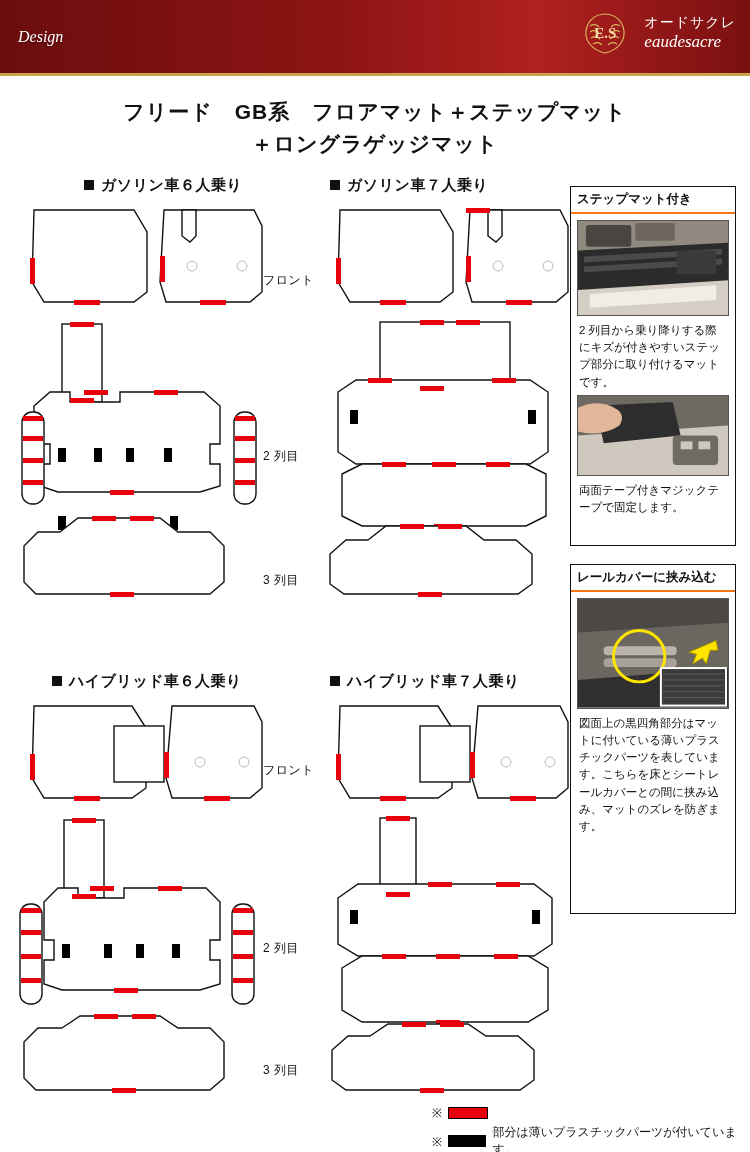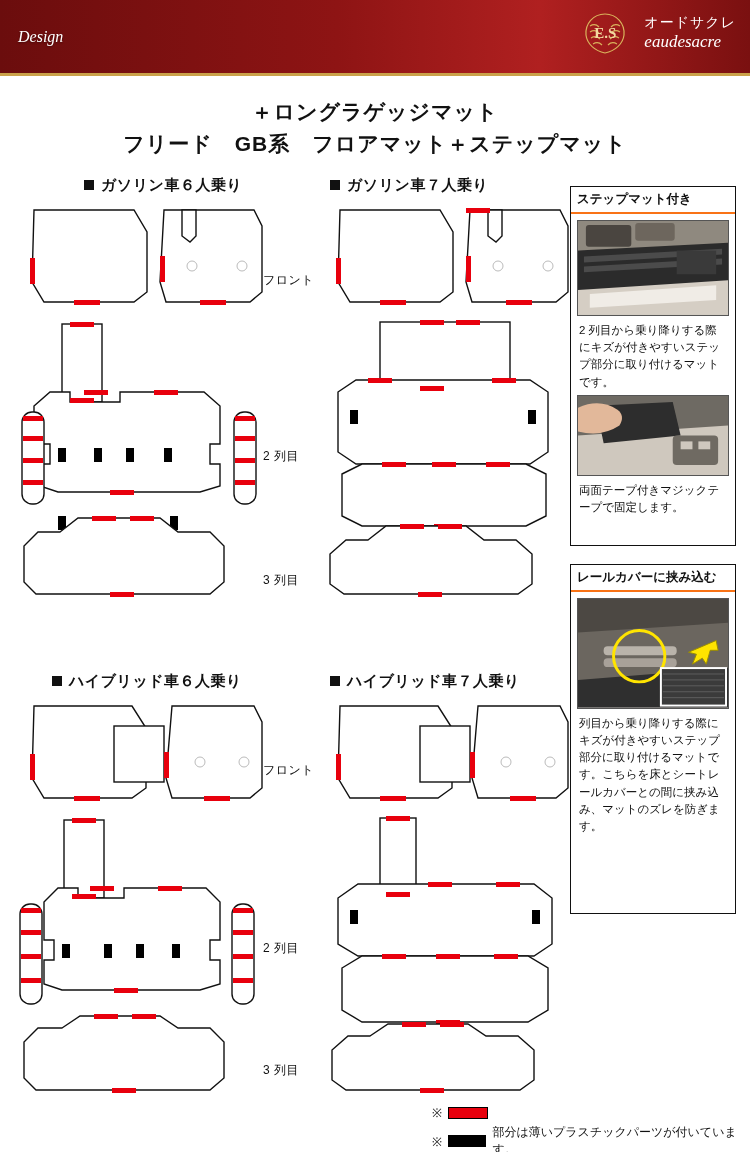--- a/index.html
+++ b/index.html
@@ -105,22 +105,22 @@
       <div class="es">E.S</div>
     </div>
     <div class="brand-text">
       <div class="jp">オードサクレ</div>
       <div class="en">eaudesacre</div>
     </div>
   </div>
 </div>
 
 <div class="product-title">
+  <div>フリード　GB系　フロアマット＋ステップマット</div>
   <div>＋ロングラゲッジマット</div>
-  <div>フリード　GB系　フロアマット＋ステップマット</div>
 </div>
 
 <div class="sec-label" style="left:52px; top:176px;padding-left:32px;">
   <span class="sq"></span><span>ガソリン車６人乗り</span>
 </div>
 <div class="sec-label" style="left:330px; top:176px;">
   <span class="sq"></span><span>ガソリン車７人乗り</span>
 </div>
 <div class="sec-label" style="left:52px; top:672px;">
   <span class="sq"></span><span>ハイブリッド車６人乗り</span>
@@ -381,21 +381,21 @@
       <path d="M0 82 L152 70 L152 110 L0 110 Z" fill="#2f2f2f"></path>
       <rect x="26" y="48" width="74" height="9" rx="4" fill="#b9b3aa"></rect>
       <rect x="26" y="60" width="74" height="9" rx="4" fill="#a8a199"></rect>
       <circle cx="62" cy="58" r="26" fill="none" stroke="#ffe400" stroke-width="3"></circle>
       <path d="M140 42 L112 54 L120 56 L116 66 L126 60 L130 66 L134 52 L142 52 Z" fill="#ffe400" stroke="#9a8c00" stroke-width="1"></path>
       <rect x="84" y="70" width="66" height="38" fill="#3b3b3b" stroke="#fff" stroke-width="2"></rect>
       <g stroke="#5e5e5e" stroke-width="1">
         <path d="M86 76 H148 M86 82 H148 M86 88 H148 M86 94 H148 M86 100 H148"></path>
       </g>
     </svg>
-    <div class="panel-text">列目から乗り降りする際にキズが付きやすいステップ部分に取り付けるマットです。こちらを床とシートレールカバーとの間に挟み込み、マットのズレを防ぎます。</div>
+    <div class="panel-text">図面上の黒四角部分はマットに付いている薄いプラスチックパーツを表しています。こちらを床とシートレールカバーとの間に挟み込み、マットのズレを防ぎます。</div>
   </div>
 </div>
 
 <div class="footnote" style="left:432px; top:1104px;">
   <span>※</span>
   <span class="swatch red"></span>
 </div>
 <div class="footnote" style="left:432px; top:1124px;">
   <span>※</span>
   <span class="swatch black"></span>

